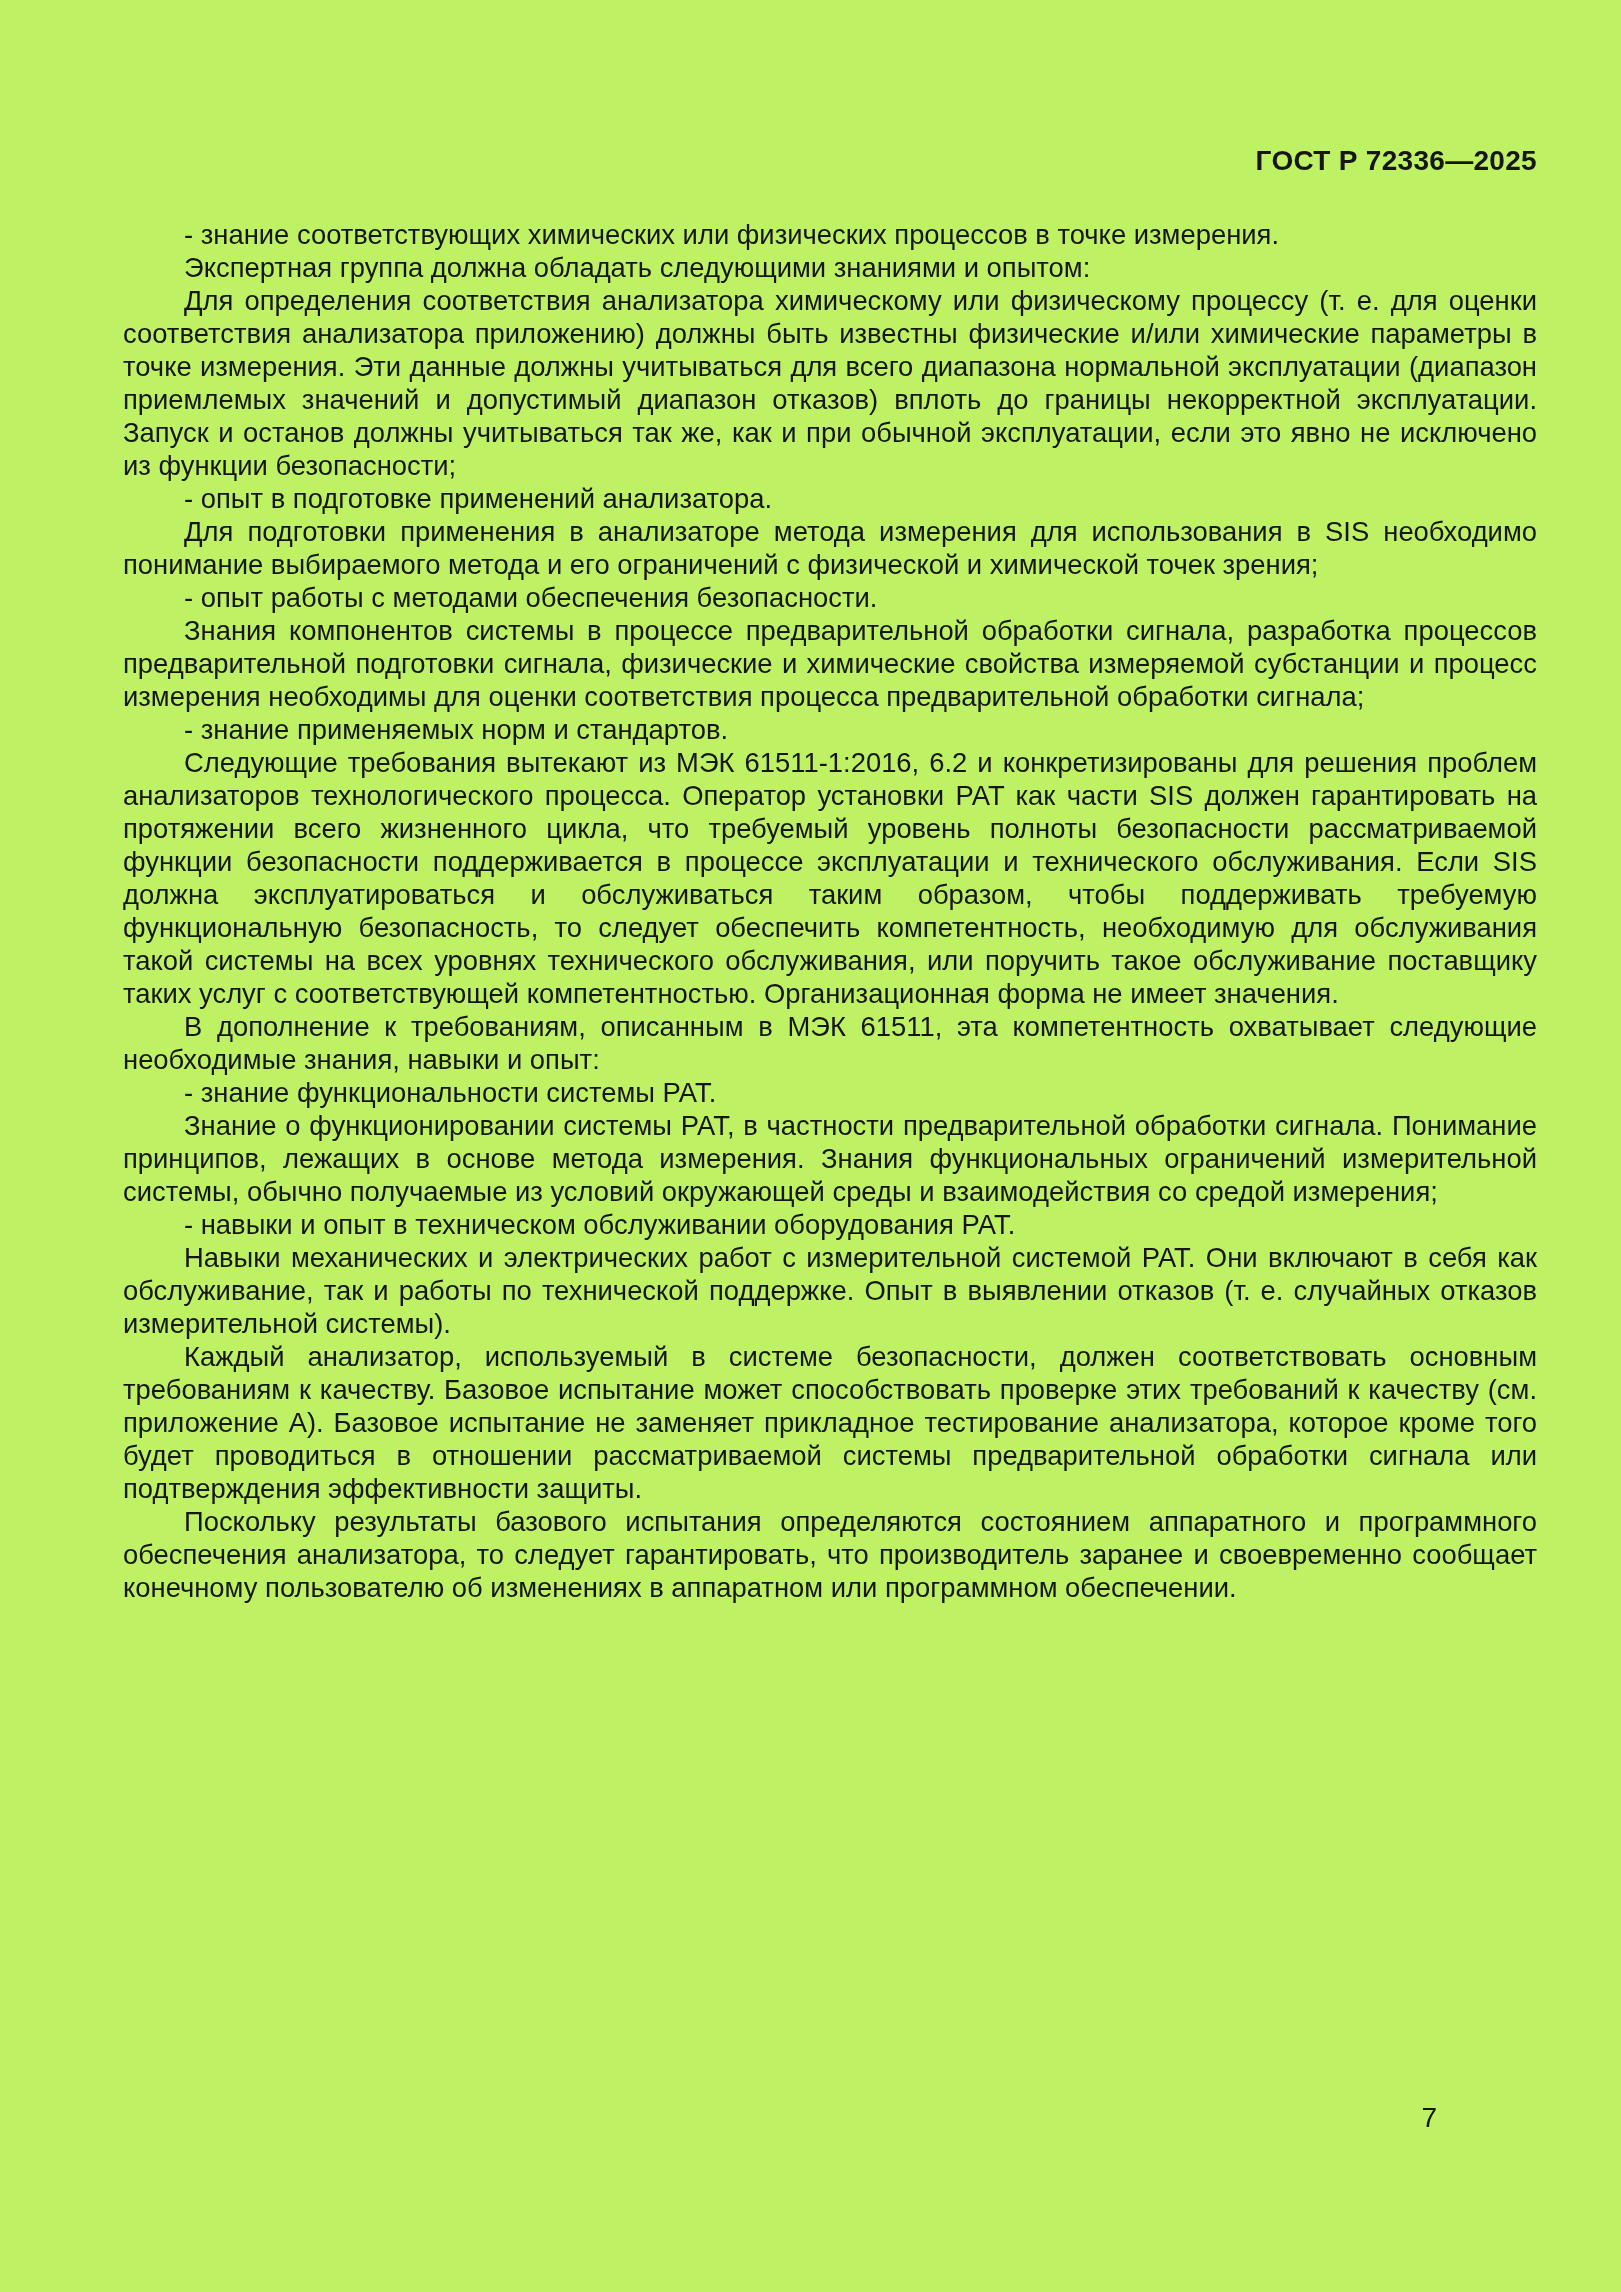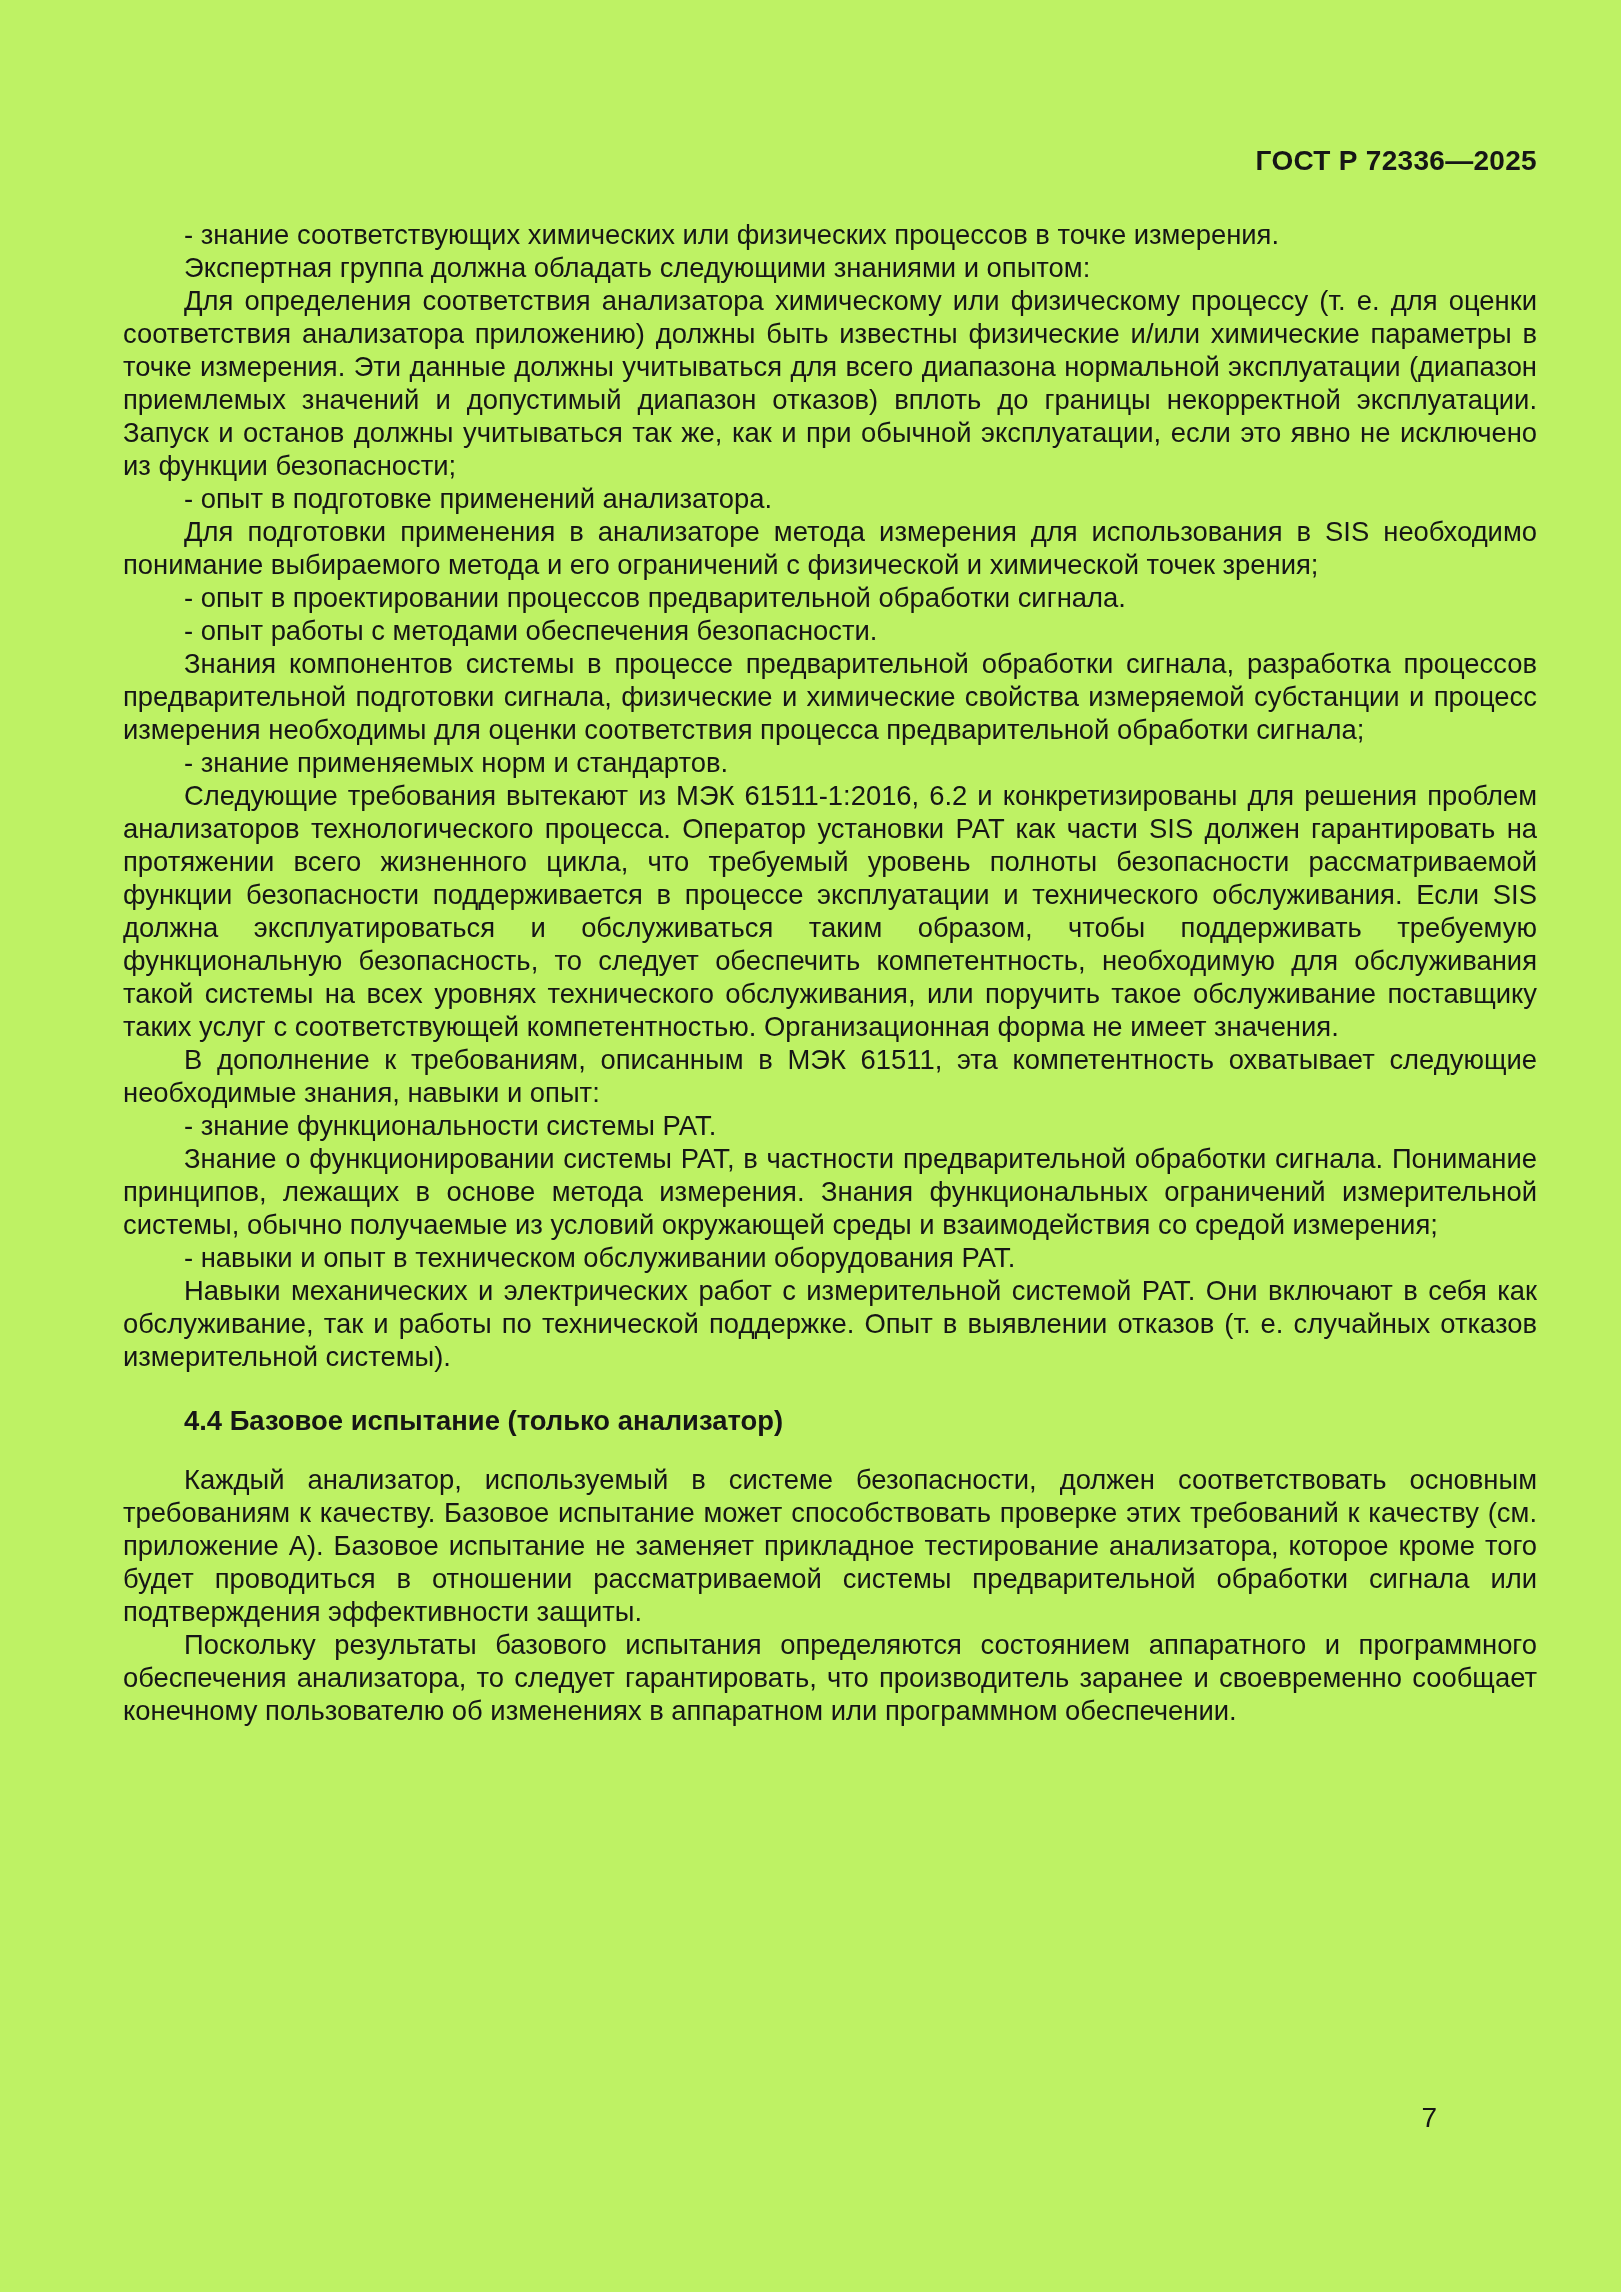--- a/index.html
+++ b/index.html
@@ -58,34 +58,32 @@
   <div class="page-header">
     <span class="doc-number">ГОСТ Р 72336—2025</span>
   </div>
 
   <div class="doc-body">
     <p class="para">- знание соответствующих химических или физических процессов в точке измерения.</p>
     <p class="para">Экспертная группа должна обладать следующими знаниями и опытом:</p>
     <p class="para">Для определения соответствия анализатора химическому или физическому процессу (т. е. для оценки соответствия анализатора приложению) должны быть известны физические и/или химические параметры в точке измерения. Эти данные должны учитываться для всего диапазона нормальной эксплуатации (диапазон приемлемых значений и допустимый диапазон отказов) вплоть до границы некорректной эксплуатации. Запуск и останов должны учитываться так же, как и при обычной эксплуатации, если это явно не исключено из функции безопасности;</p>
     <p class="para">- опыт в подготовке применений анализатора.</p>
     <p class="para">Для подготовки применения в анализаторе метода измерения для использования в SIS необходимо понимание выбираемого метода и его ограничений с физической и химической точек зрения;</p>
-    <p class="para">- опыт в проектировании процессов предварительной обработки сигнала.</p>
     <p class="para">- опыт работы с методами обеспечения безопасности.</p>
     <p class="para">Знания компонентов системы в процессе предварительной обработки сигнала, разработка процессов предварительной подготовки сигнала, физические и химические свойства измеряемой субстанции и процесс измерения необходимы для оценки соответствия процесса предварительной обработки сигнала;</p>
     <p class="para">- знание применяемых норм и стандартов.</p>
 
 
     <p class="para">Следующие требования вытекают из МЭК 61511-1:2016, 6.2 и конкретизированы для решения проблем анализаторов технологического процесса. Оператор установки PAT как части SIS должен гарантировать на протяжении всего жизненного цикла, что требуемый уровень полноты безопасности рассматриваемой функции безопасности поддерживается в процессе эксплуатации и технического обслуживания. Если SIS должна эксплуатироваться и обслуживаться таким образом, чтобы поддерживать требуемую функциональную безопасность, то следует обеспечить компетентность, необходимую для обслуживания такой системы на всех уровнях технического обслуживания, или поручить такое обслуживание поставщику таких услуг с соответствующей компетентностью. Организационная форма не имеет значения.</p>
     <p class="para">В дополнение к требованиям, описанным в МЭК 61511, эта компетентность охватывает следующие необходимые знания, навыки и опыт:</p>
     <p class="para">- знание функциональности системы PAT.</p>
     <p class="para">Знание о функционировании системы PAT, в частности предварительной обработки сигнала. Понимание принципов, лежащих в основе метода измерения. Знания функциональных ограничений измерительной системы, обычно получаемые из условий окружающей среды и взаимодействия со средой измерения;</p>
     <p class="para">- навыки и опыт в техническом обслуживании оборудования PAT.</p>
     <p class="para">Навыки механических и электрических работ с измерительной системой PAT. Они включают в себя как обслуживание, так и работы по технической поддержке. Опыт в выявлении отказов (т. е. случайных отказов измерительной системы).</p>
 
-    <h2 class="heading">4.4 Базовое испытание (только анализатор)</h2>
 
     <p class="para">Каждый анализатор, используемый в системе безопасности, должен соответствовать основным требованиям к качеству. Базовое испытание может способствовать проверке этих требований к качеству (см. приложение А). Базовое испытание не заменяет прикладное тестирование анализатора, которое кроме того будет проводиться в отношении рассматриваемой системы предварительной обработки сигнала или подтверждения эффективности защиты.</p>
     <p class="para">Поскольку результаты базового испытания определяются состоянием аппаратного и программного обеспечения анализатора, то следует гарантировать, что производитель заранее и своевременно сообщает конечному пользователю об изменениях в аппаратном или программном обеспечении.</p>
   </div>
 
   <div class="page-footer">
     <span class="page-number">7</span>
   </div>
 
 </div>

